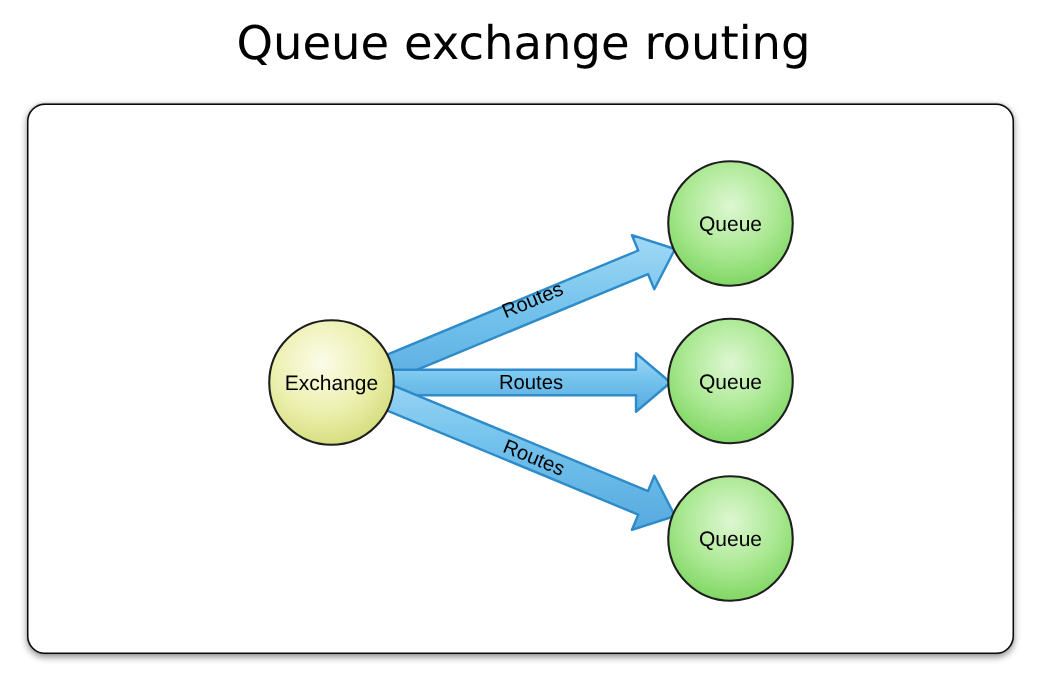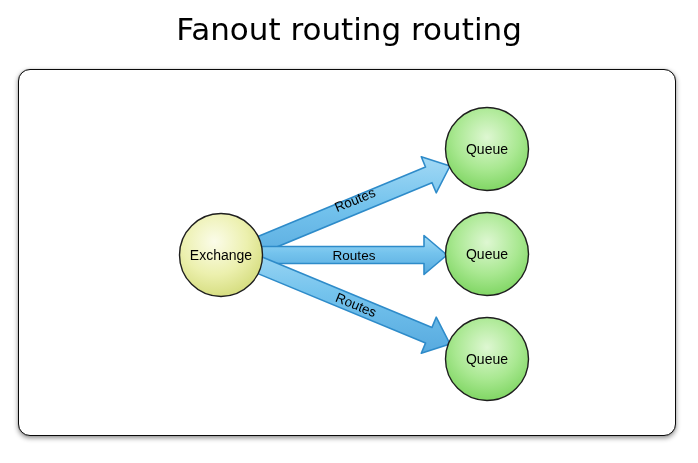--- a/index.html
+++ b/index.html
@@ -52,21 +52,21 @@
     font-family: "Liberation Sans", sans-serif;
     font-size: 13.5px;
     fill: #000000;
   }
 </style>
 </head>
 <body>
 
 <div class="page">
 
-  <h1 class="title">Fanout routing routing</h1>
+  <h1 class="title">Queue exchange routing</h1>
 
   <div class="panel"></div>
 
   <svg class="overlay" viewBox="0 0 698 463" xmlns="http://www.w3.org/2000/svg">
     <defs>
       <linearGradient id="arrowGrad" x1="0" y1="0" x2="0" y2="1">
         <stop offset="0%" stop-color="#a2d9f5"></stop>
         <stop offset="45%" stop-color="#74c3ed"></stop>
         <stop offset="100%" stop-color="#57aadf"></stop>
       </linearGradient>

